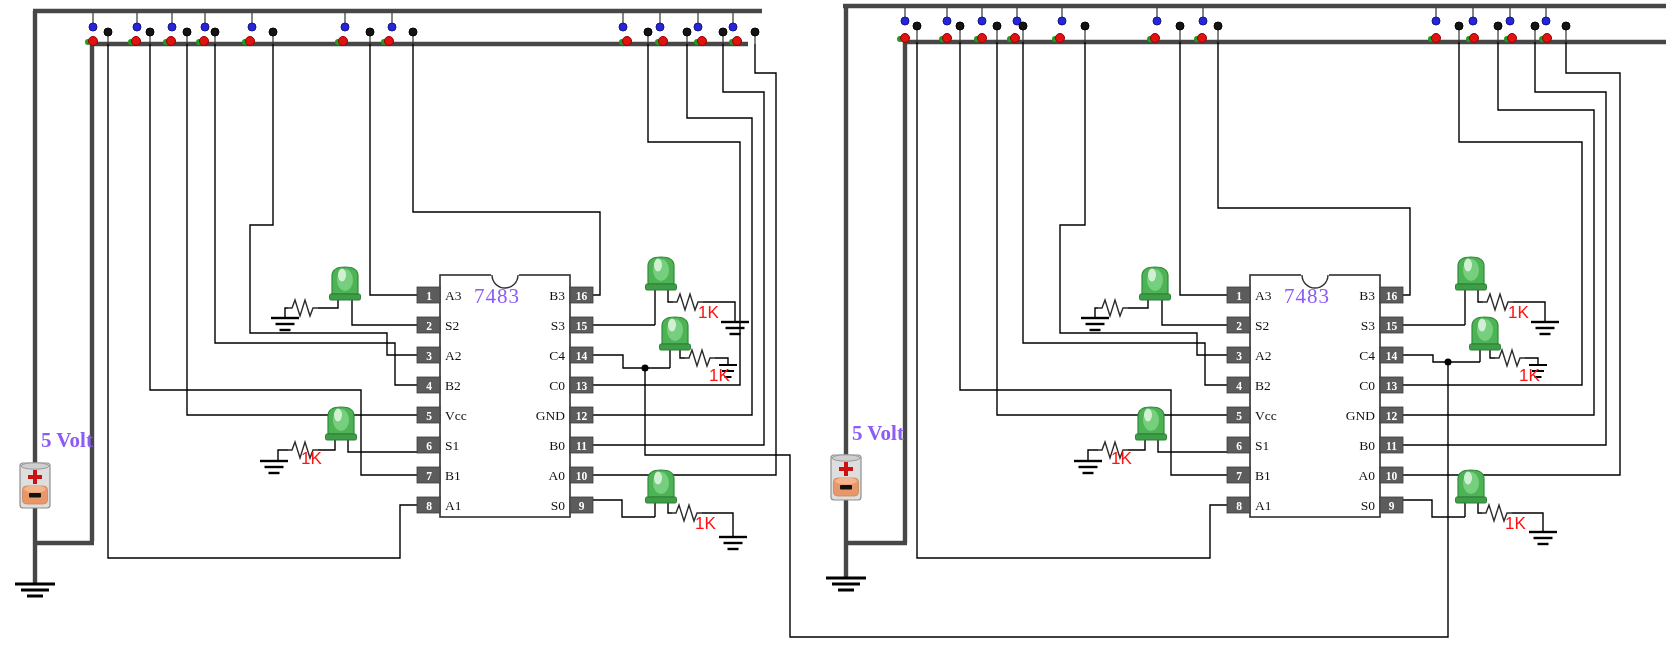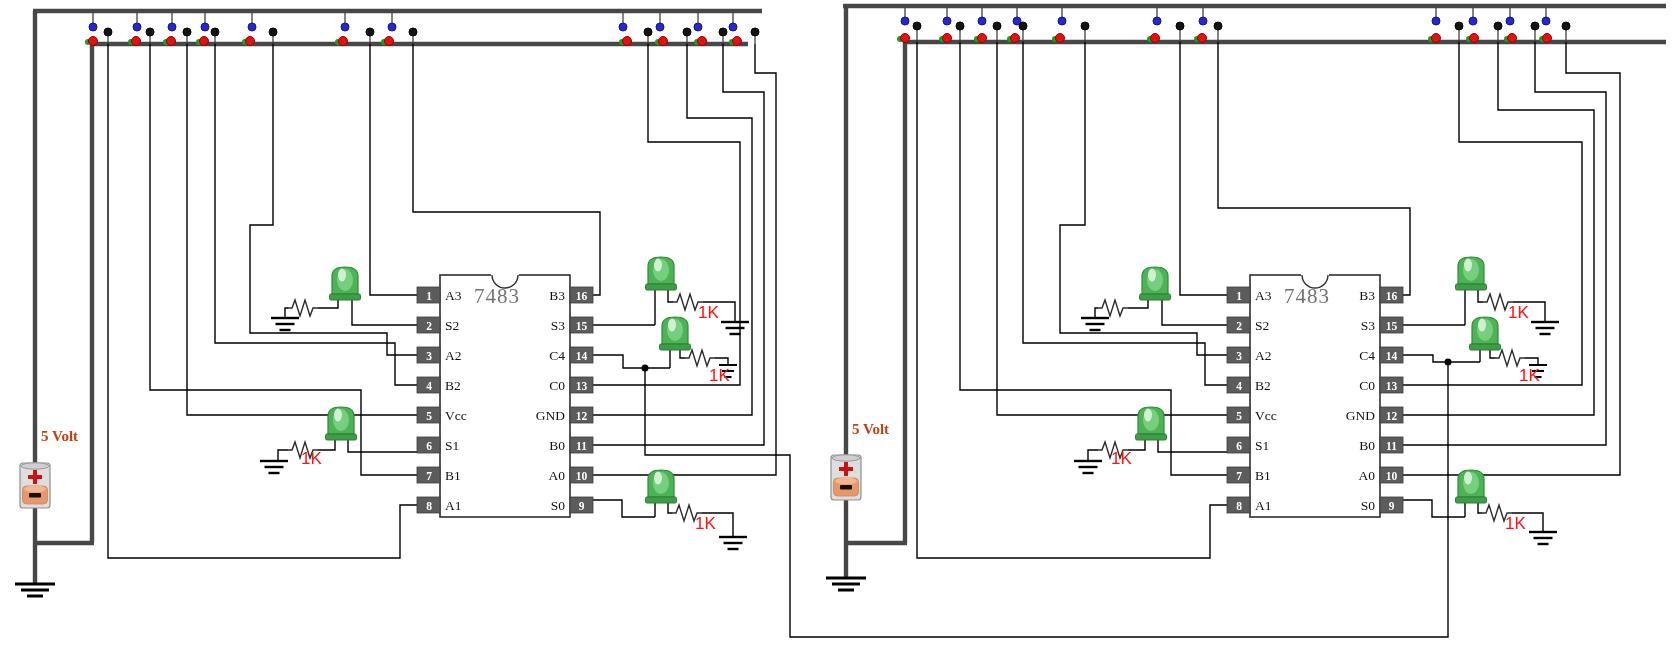--- a/index.html
+++ b/index.html
@@ -1,21 +1,21 @@
 <!DOCTYPE html>
 <html><head>
 <meta charset="utf-8">
 <style>
   html,body{margin:0;padding:0;background:#ffffff;}
   .stage{position:relative;width:1673px;height:671px;background:#ffffff;overflow:hidden;
          font-family:"Liberation Serif",serif;}
   .stage svg{position:absolute;left:0;top:0;}
-  .chip-title{position:absolute;width:114px;text-align:center;font-size:21px;color:#737373;
+  .chip-title{position:absolute;width:114px;text-align:center;font-size:21px;color:#8b5cf6;
               font-family:"Liberation Serif",serif;letter-spacing:1px;}
-  .battery-label{position:absolute;font-size:15px;font-weight:bold;color:#c2410c;
+  .battery-label{position:absolute;font-size:21px;font-weight:bold;color:#8b5cf6;
                  font-family:"Liberation Serif",serif;}
   .res-label{position:absolute;font-size:17px;color:#ff1111;
              font-family:"Liberation Sans",sans-serif;}
 </style>
 </head>
 <body>
 
 <div class="stage">
   <svg id="schem" width="1673" height="671" viewBox="0 0 1673 671">
       <line x1="35" y1="11" x2="35" y2="463" stroke="#474747" stroke-width="4.4"></line>

